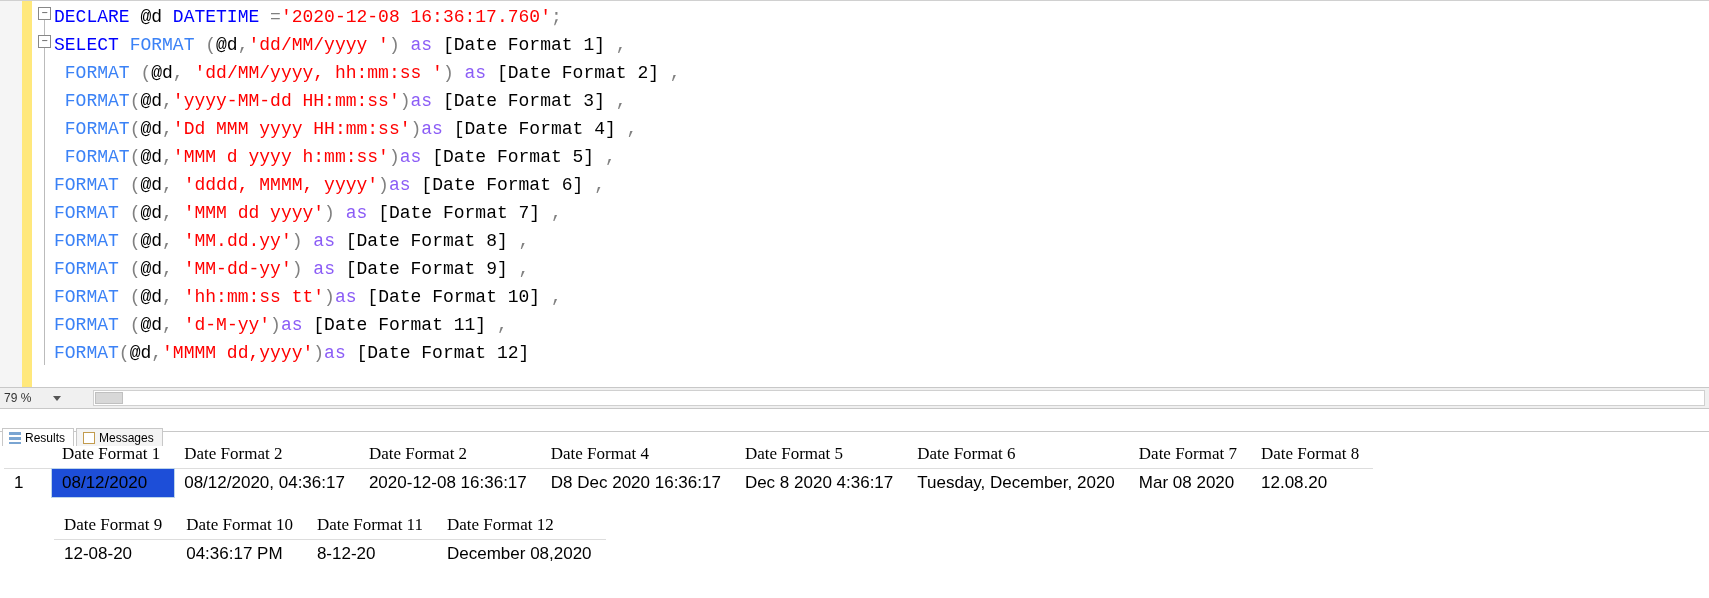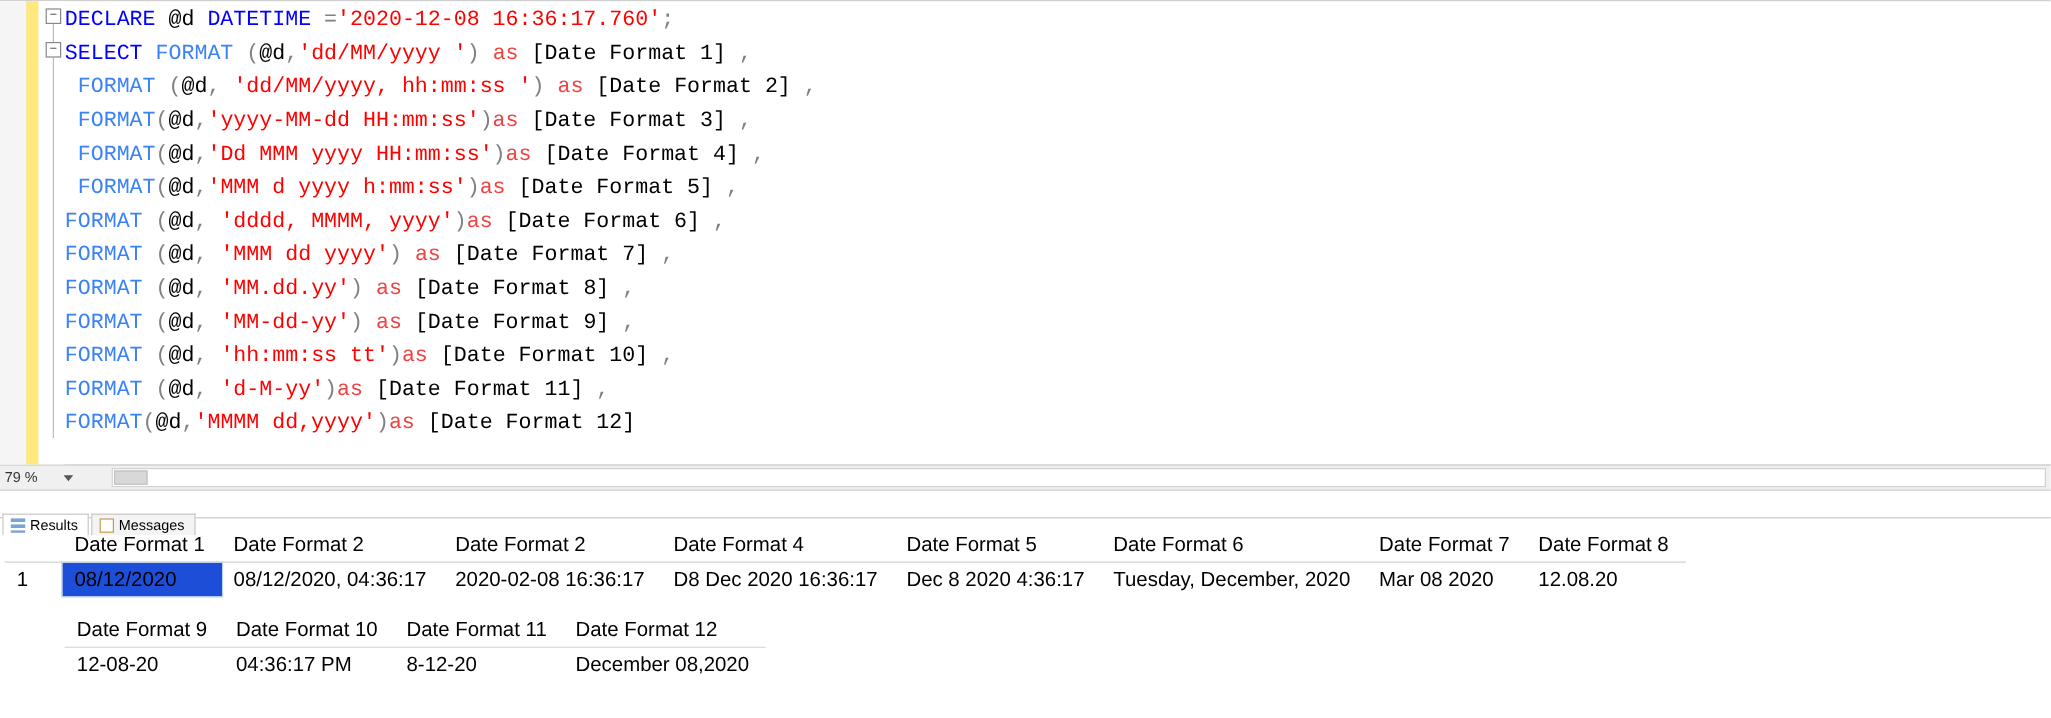--- a/index.html
+++ b/index.html
@@ -66,21 +66,21 @@
     white-space: pre;
     flex: 1;
     font-size: 18px;
   }
   .code .row { display: block; }
   .kw  { color: #0000ff; }   
   .fn  { color: #3b82f6; }
   .ty  { color: #0000ff; }
   .op  { color: #808080; }   
   .str { color: #ff0000; }
-  .ali { color: #ef4444; }
+  .ali { color: #8b5cf6; }
   .plain{ color:#000; }
 
   .zoom-bar {
     display:flex;
     align-items:center;
     font-family: "Segoe UI", Tahoma, sans-serif;
     font-size: 12px;
     color:#333;
     background:#f0f0f0;
     border-top:1px solid #c8c8c8;
@@ -163,20 +163,21 @@
     margin: 8px 0 6px 4px;
   }
   .grid th, .grid td {
     padding: 4px 14px 4px 10px;
     text-align:left;
     font-weight:normal;
     white-space:nowrap;
   }
   .grid thead th {
     border-bottom: 1px solid #ddd;
+    font-family: Liberation Serif, serif;
   }
   .grid .rownum {
     width:32px;
     text-align:left;
     padding-right:6px;
   }
   .grid td.selected {
     background:#1d4ed8;
     outline:1px solid #bcd4ea;
     margin-left:26px;
@@ -229,21 +230,21 @@
     <th>Date Format 6</th>
     <th>Date Format 7</th>
     <th>Date Format 8</th>
   </tr>
       </thead>
   <tbody>
         <tr>
     <td class="rownum">1</td>
     <td class="selected">08/12/2020</td>
     <td>08/12/2020, 04:36:17</td>
-    <td>2020-02-08 16:36:17</td>
+    <td>2020-12-08 16:36:17</td>
     <td>D8 Dec 2020 16:36:17</td>
     <td>Dec 8 2020 4:36:17</td>
     <td>Tuesday, December, 2020</td>
     <td>Mar 08 2020</td>
     <td>12.08.20</td>
   </tr>
       </tbody>
 </table>
 </div>
 

